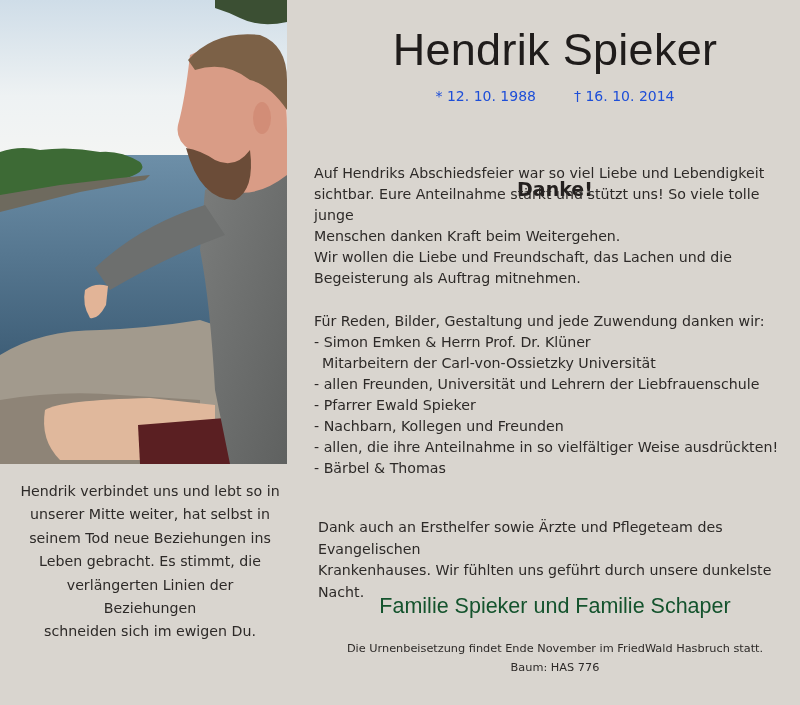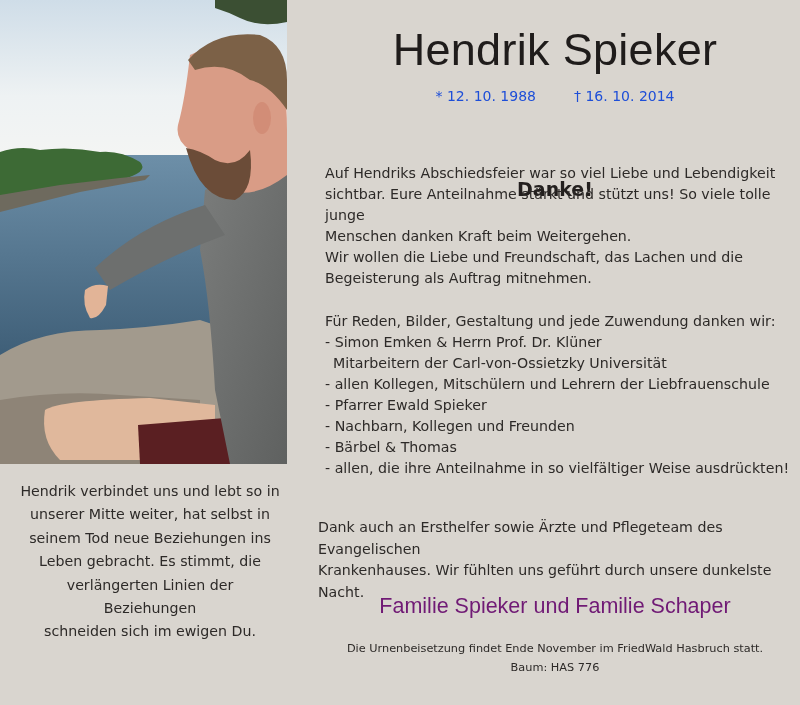--- a/index.html
+++ b/index.html
@@ -10,27 +10,27 @@
   .photo svg{display:block;}
   .quote{position:absolute;left:20px;top:470px;width:260px;text-align:center;
          font-size:14.2px;line-height:23.4px;color:#2d2a28;margin-top:10px;}
   .name{position:absolute;left:310px;top:24px;width:490px;text-align:center;
         font-family:"Liberation Sans",sans-serif;font-size:45px;font-weight:400;
         letter-spacing:0.3px;color:#1f1c1b;line-height:52px;}
   .dates{position:absolute;left:310px;top:88px;width:490px;text-align:center;font-size:14px;color:#1d4ed8;}
   .dates span{display:inline-block;}
   .dates .gap{width:38px;}
   .danke{position:absolute;left:310px;top:132px;width:490px;text-align:center;font-size:19px;font-weight:bold;color:#231f1e;margin-top:46px;}
-  .main{position:absolute;left:325px;top:163px;width:475px;font-size:14.2px;line-height:21.1px;color:#2d2a28;}
+  .main{position:absolute;left:314px;top:163px;width:475px;font-size:14.2px;line-height:21.1px;color:#2d2a28;}
   .main p{margin:0;}
   .main .blank{height:21.1px;}
   .main .indent{padding-left:8px;}
   .ersthelfer{position:absolute;left:318px;top:517px;width:480px;font-size:14.2px;line-height:21.5px;color:#2d2a28;}
   .family{position:absolute;left:310px;top:594px;width:490px;text-align:center;font-family:"Liberation Sans",sans-serif;
-          font-size:21.5px;color:#701a75;}
+          font-size:21.5px;color:#14532d;}
   .burial{position:absolute;left:310px;top:640px;width:490px;text-align:center;font-size:11.3px;line-height:18.5px;color:#2d2a28;}
 </style>
 </head>
 <body>
 
 <div class="photo" title="Hendrik sitting on a rock by a lake, looking out over the water">
   <svg width="287" height="464" viewBox="0 0 287 464">
     <defs>
       <linearGradient id="sky" x1="0" y1="0" x2="0" y2="1">
         <stop offset="0" stop-color="#cfdde8"></stop>
@@ -98,25 +98,25 @@
 <div class="main">
   <p>Auf Hendriks Abschiedsfeier war so viel Liebe und Lebendigkeit</p>
   <p>sichtbar. Eure Anteilnahme stärkt und stützt uns! So viele tolle junge</p>
   <p>Menschen danken Kraft beim Weitergehen.</p>
   <p>Wir wollen die Liebe und Freundschaft, das Lachen und die</p>
   <p>Begeisterung als Auftrag mitnehmen.</p>
   <div class="blank"></div>
   <p>Für Reden, Bilder, Gestaltung und jede Zuwendung danken wir:</p>
   <p>- Simon Emken &amp; Herrn Prof. Dr. Klüner</p>
   <p class="indent">Mitarbeitern der Carl-von-Ossietzky Universität</p>
-  <p>- allen Kollegen, Mitschülern und Lehrern der Liebfrauenschule</p>
+  <p>- allen Freunden, Universität und Lehrern der Liebfrauenschule</p>
   <p>- Pfarrer Ewald Spieker</p>
   <p>- Nachbarn, Kollegen und Freunden</p>
+  <p>- allen, die ihre Anteilnahme in so vielfältiger Weise ausdrückten!</p>
   <p>- Bärbel &amp; Thomas</p>
-  <p>- allen, die ihre Anteilnahme in so vielfältiger Weise ausdrückten!</p>
 </div>
 
 <div class="ersthelfer">
   <div>Dank auch an Ersthelfer sowie Ärzte und Pflegeteam des Evangelischen</div>
   <div>Krankenhauses. Wir fühlten uns geführt durch unsere dunkelste Nacht.</div>
 </div>
 
 <div class="family">Familie Spieker und Familie Schaper</div>
 
 <div class="burial">

